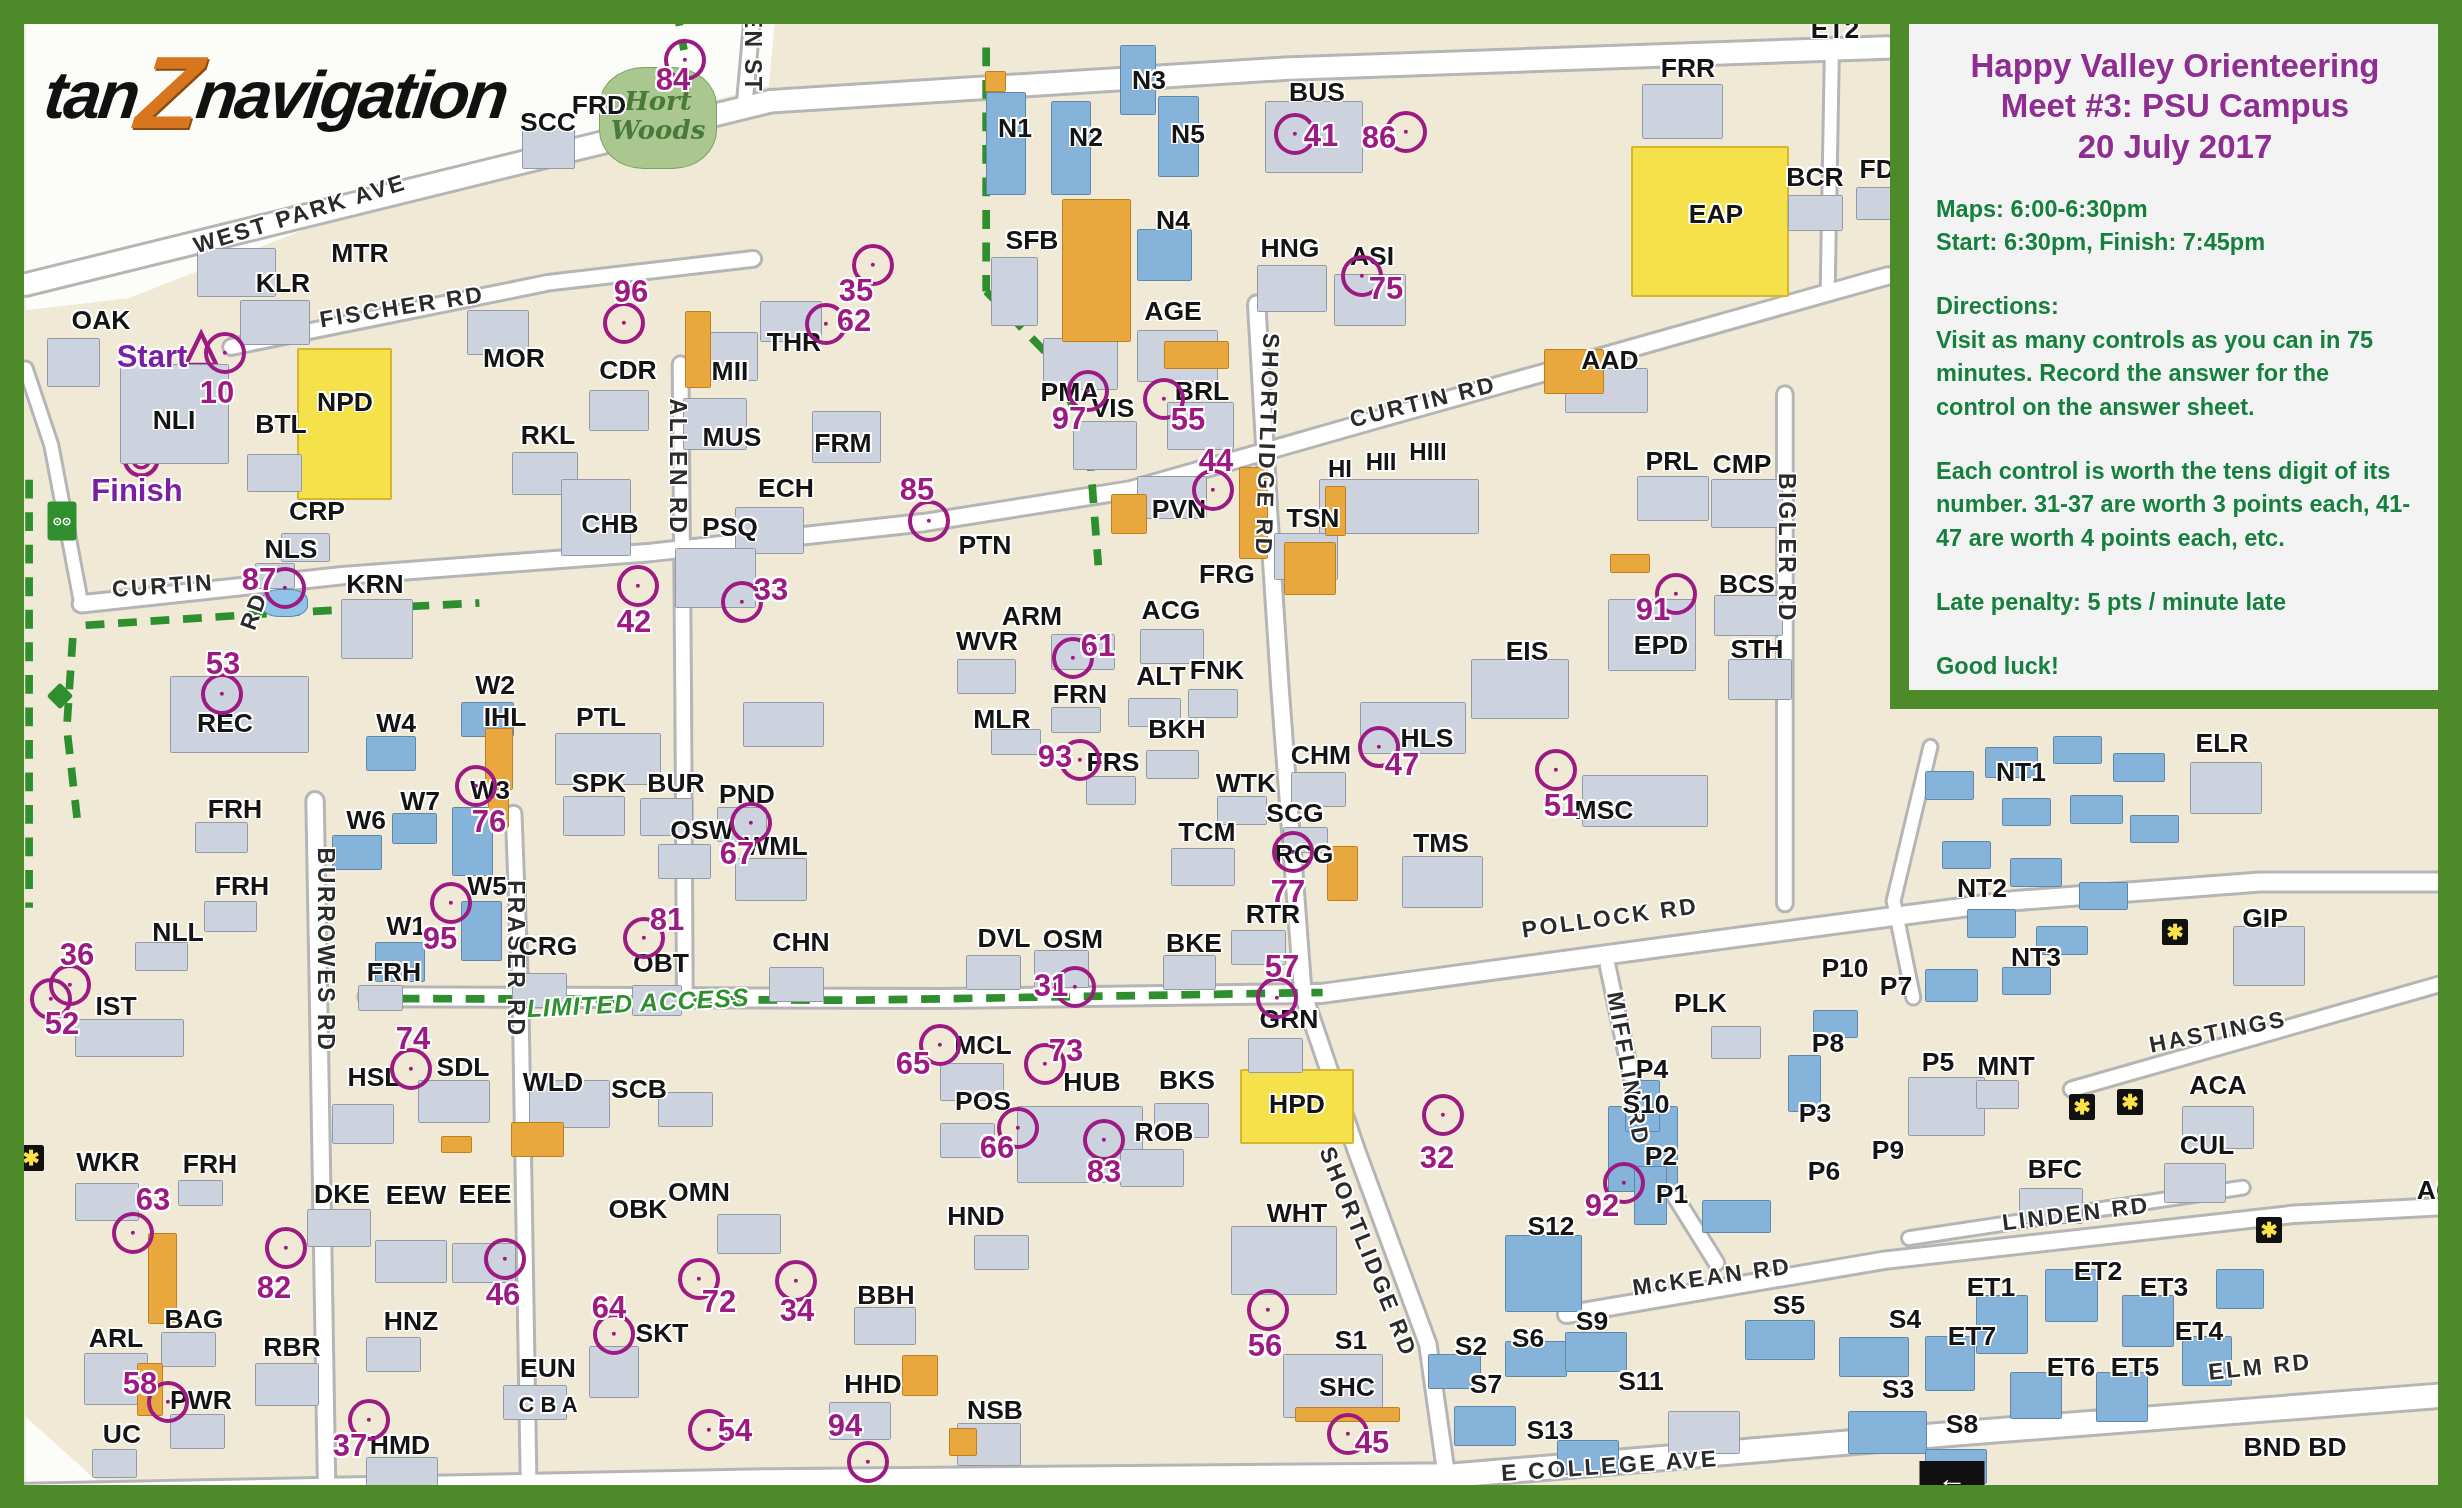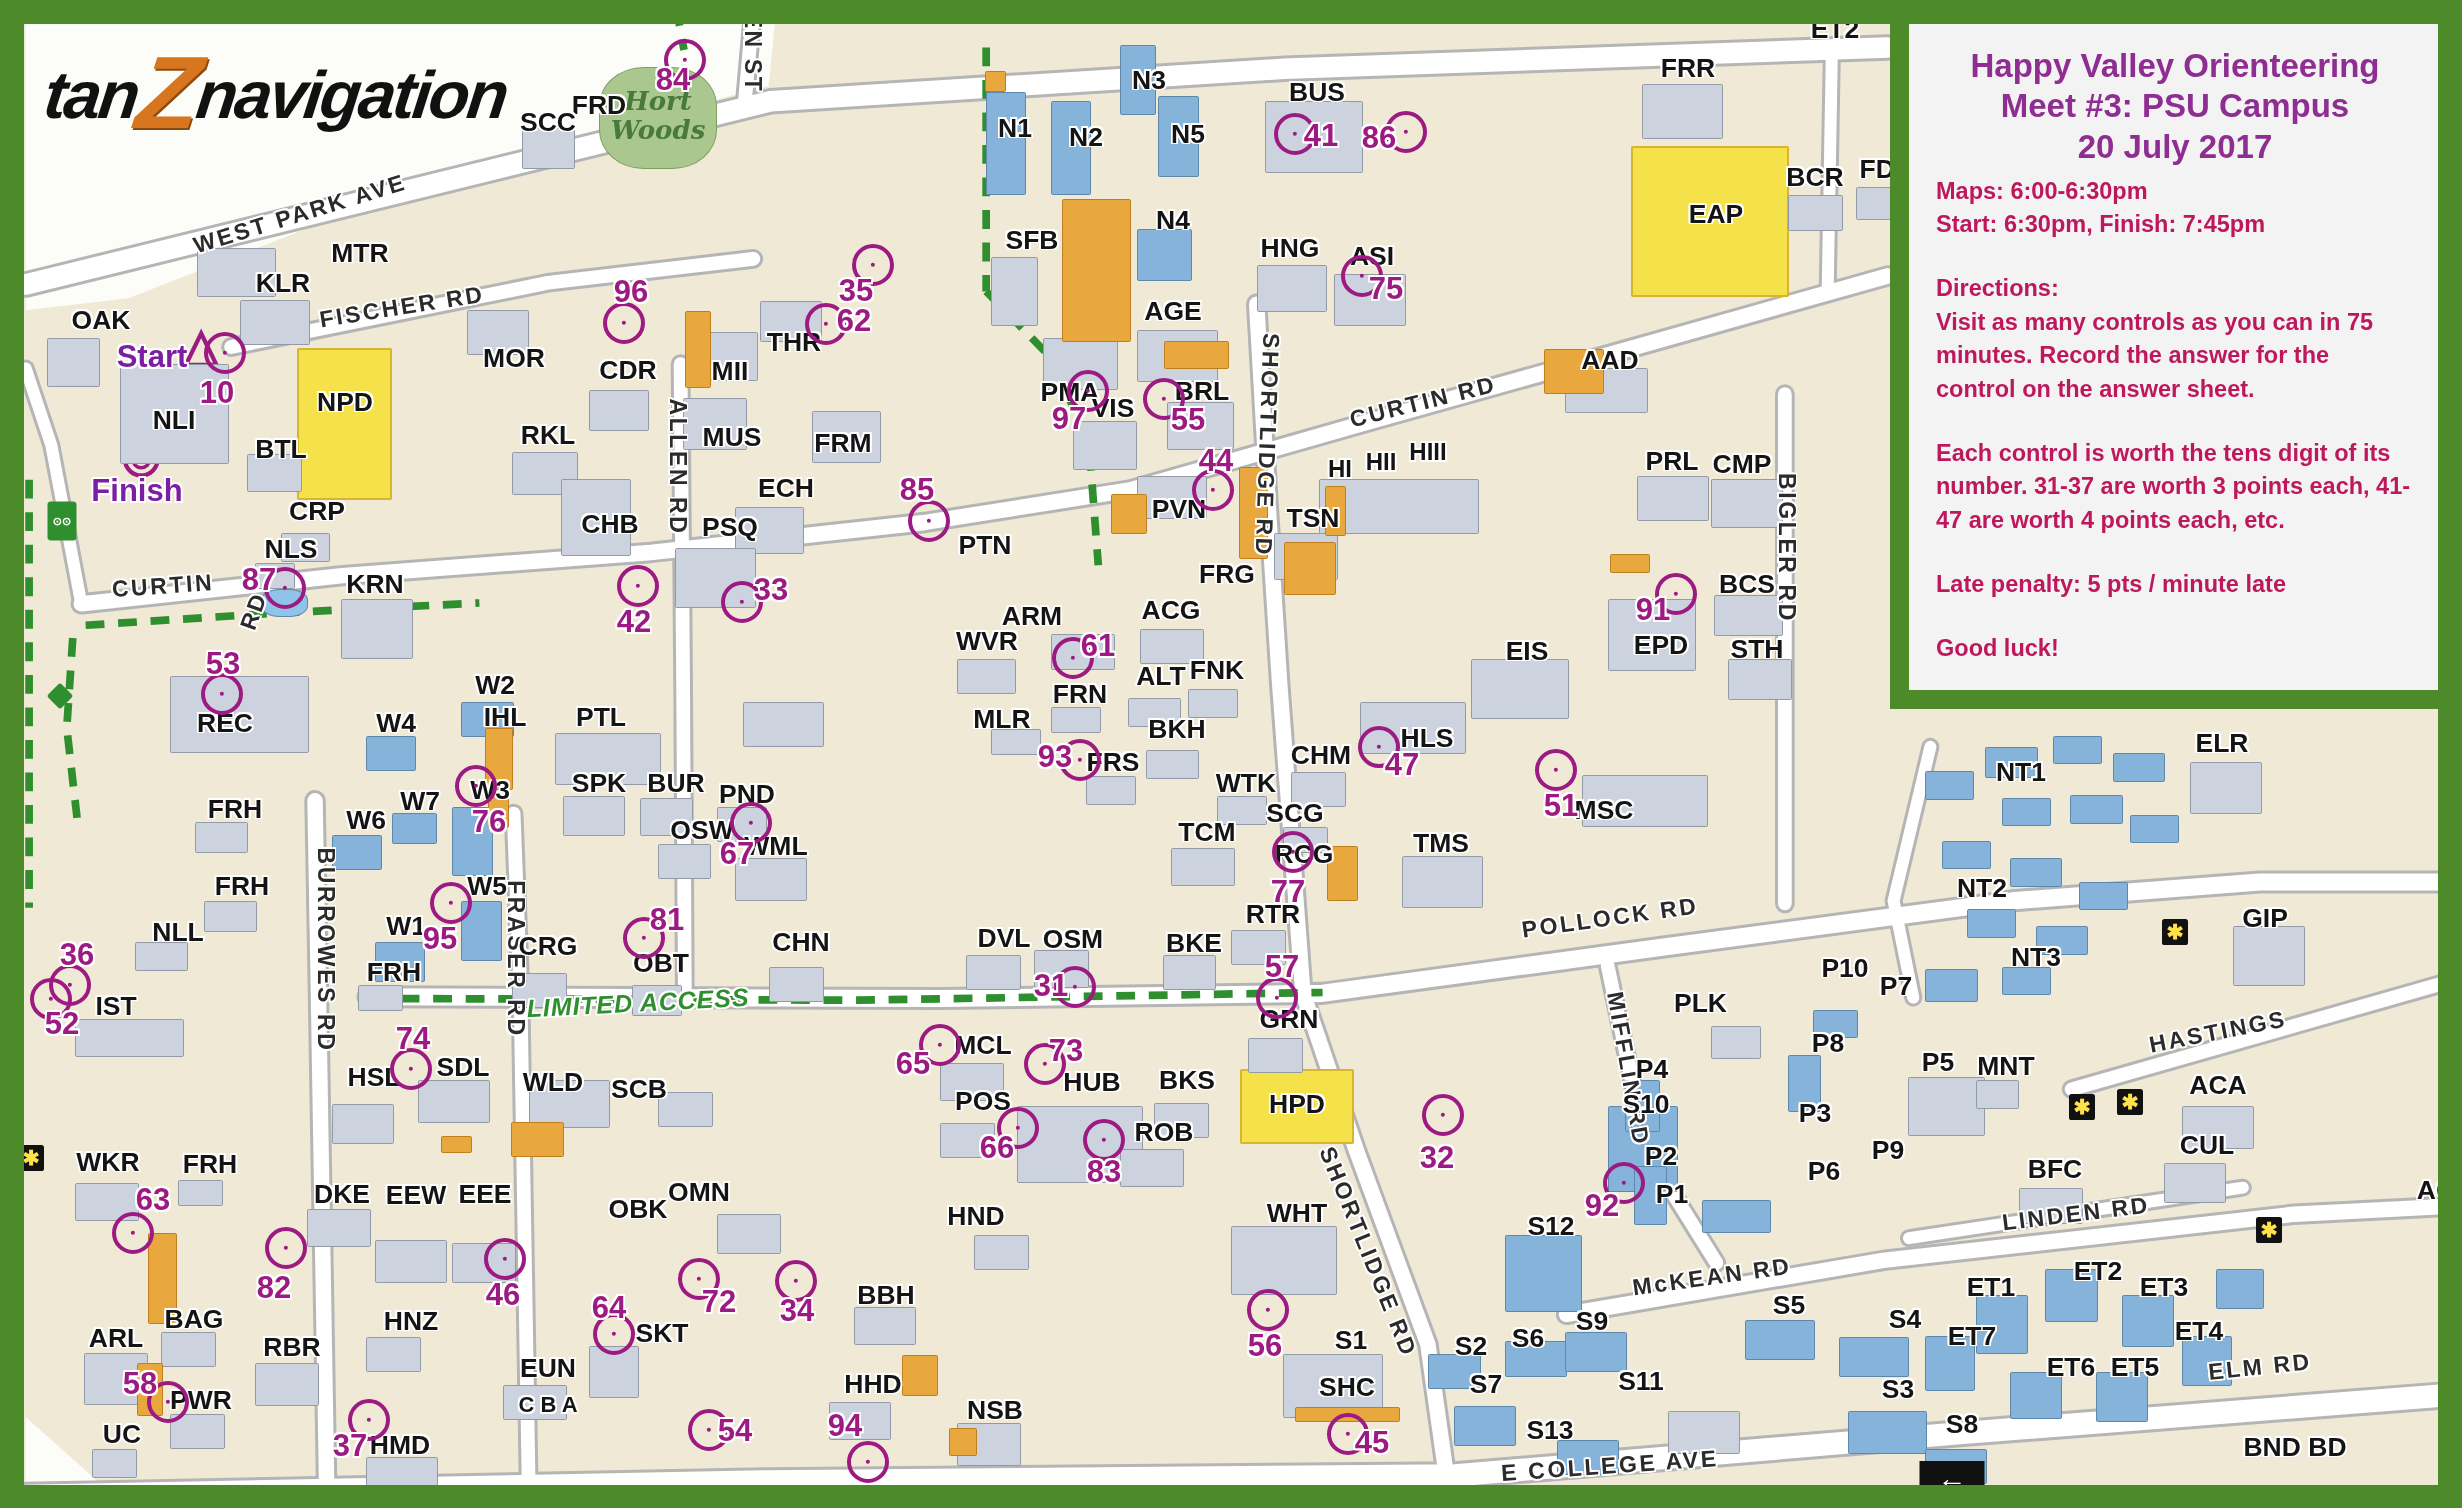--- a/index.html
+++ b/index.html
@@ -46,21 +46,21 @@
           color:#4a7a3a;line-height:1.1;}
   #logo{position:absolute;left:45px;top:34px;z-index:20;transform:skewX(-7deg);
         font-weight:bold;font-style:italic;color:#111;font-size:67px;letter-spacing:-2.6px;
         white-space:nowrap;}
   #logo .zed{color:#d8761f;font-size:103px;vertical-align:-10.3px;letter-spacing:-3.4px;
         text-shadow:1.7px 1.7px 0 #8a4a10;}
   #panel{position:absolute;z-index:30;left:1890px;top:24px;width:548px;height:685px;
          background:#f3f3f3;border-left:19px solid #4d8a2a;border-bottom:19px solid #4d8a2a;
          box-sizing:border-box;padding:22px 24px 0 27px;}
   #panel .ptitle{color:#8f2e92;font-weight:bold;font-size:33px;text-align:center;line-height:1.22;}
-  #panel .pbody{margin-top:8px;color:#be185d;font-weight:bold;font-size:23.5px;line-height:1.42;}
+  #panel .pbody{margin-top:26px;color:#15803d;font-weight:bold;font-size:23.5px;line-height:1.42;}
   #panel .pgap{height:31px;}
 </style>
 </head>
 <body>
 
 <div id="stage">
   <div id="maparea">
     <svg id="roads-svg" width="2462" height="1509" viewBox="0 0 2876 1762">
         <path d="M30,28 L905,28 L898,100 L560,188 L150,348 L30,362 Z" fill="#fcfcf9"></path>
         <path d="M30,1655 L150,1762 L30,1762 Z" fill="#fcfcf9"></path>
@@ -304,21 +304,21 @@
       <div class="block o" style="left: 1295px; top: 1407px; width: 103px; height: 13px;"></div>
       <div class="block o" style="left: 685px; top: 311px; width: 24px; height: 75px;"></div>
       <div class="block o" style="left: 985px; top: 71px; width: 19px; height: 19px;"></div>
       <div class="block w" style="left: 261px; top: 589px; width: 45px; height: 26px;"></div>
       <div class="blabel halo" style="left: 599px; top: 105px;">FRD</div>
       <div class="blabel halo" style="left: 548px; top: 122px;">SCC</div>
       <div class="blabel halo" style="left: 360px; top: 253px;">MTR</div>
       <div class="blabel halo" style="left: 283px; top: 283px;">KLR</div>
       <div class="blabel halo" style="left: 101px; top: 320px;">OAK</div>
       <div class="blabel halo" style="left: 174px; top: 420px;">NLI</div>
-      <div class="blabel halo" style="left: 281px; top: 449px;">BTL</div>
+      <div class="blabel halo" style="left: 281px; top: 424px;">BTL</div>
       <div class="blabel halo" style="left: 345px; top: 402px;">NPD</div>
       <div class="blabel halo" style="left: 514px; top: 358px;">MOR</div>
       <div class="blabel halo" style="left: 628px; top: 370px;">CDR</div>
       <div class="blabel halo" style="left: 548px; top: 435px;">RKL</div>
       <div class="blabel halo" style="left: 610px; top: 524px;">CHB</div>
       <div class="blabel halo" style="left: 730px; top: 371px;">MII</div>
       <div class="blabel halo" style="left: 794px; top: 342px;">THR</div>
       <div class="blabel halo" style="left: 732px; top: 437px;">MUS</div>
       <div class="blabel halo" style="left: 843px; top: 443px;">FRM</div>
       <div class="blabel halo" style="left: 786px; top: 488px;">ECH</div>

